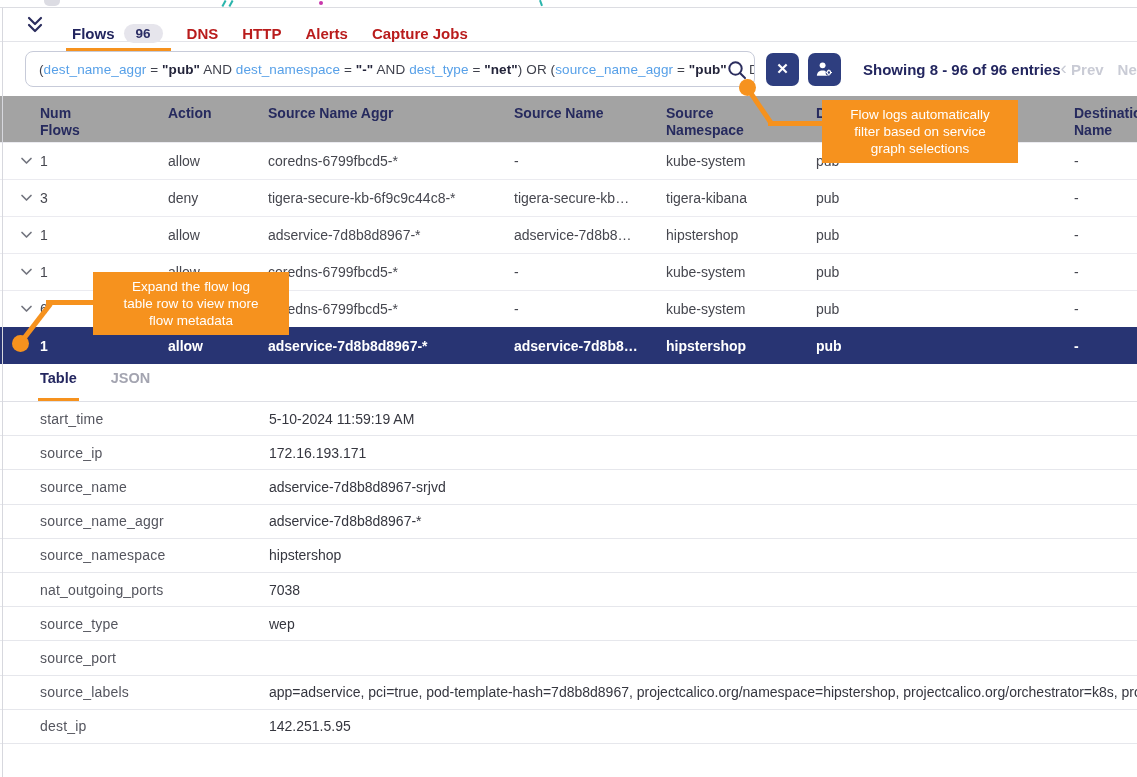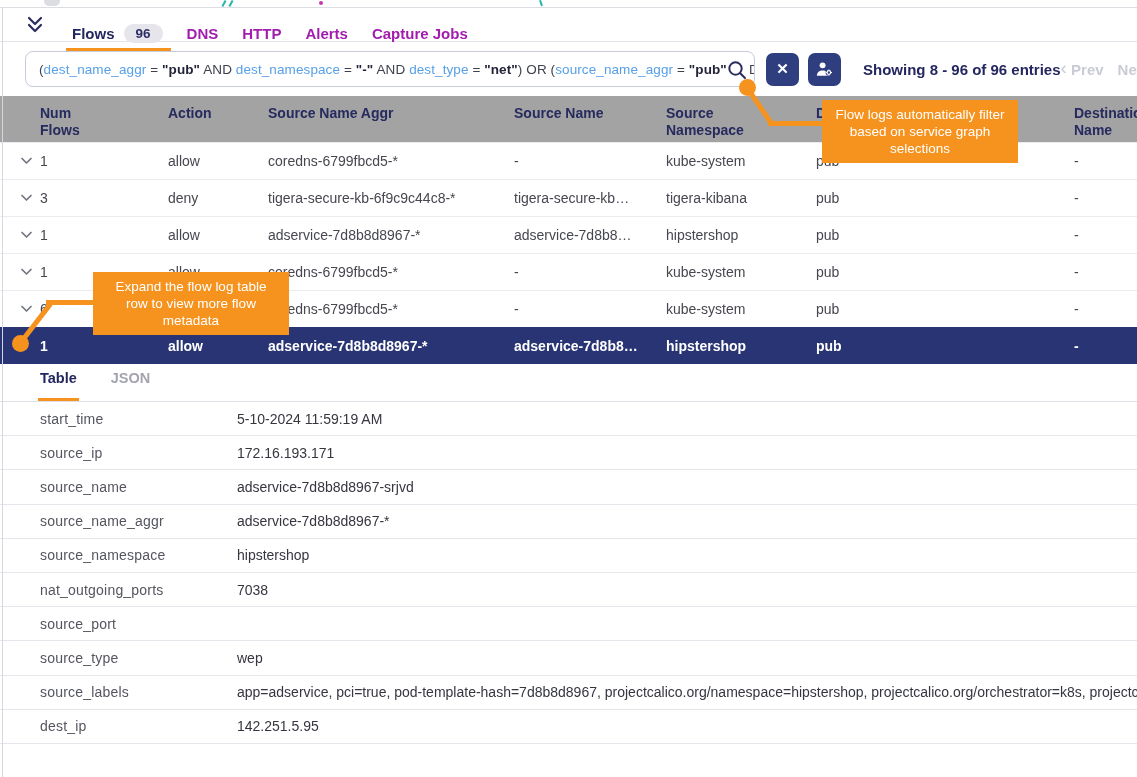--- a/index.html
+++ b/index.html
@@ -13,21 +13,21 @@
   .edge-frag { position:absolute; }
   .frag-blob { left:44px; top:0; width:16px; height:6px; background:#dcdce3; border-radius:0 0 5px 5px; }
   .frag-teal1 { left:223px; top:0; width:2px; height:7px; background:#2ab5ac; transform:rotate(28deg); }
   .frag-teal2 { left:230px; top:0; width:2px; height:7px; background:#2ab5ac; transform:rotate(28deg); }
   .frag-dot  { left:319px; top:1px; width:4px; height:4px; border-radius:50%; background:#c837ab; }
   .frag-teal3 { left:540px; top:0; width:2px; height:6px; background:#2ab5ac; transform:rotate(-20deg); }
 
   
   .tabbar { height:34px; display:flex; align-items:center; padding-left:22px; border-bottom:1px solid #e3e4e9; background:#fff; }
   .collapse-btn { width:26px; height:26px; display:flex; align-items:center; justify-content:center; margin-right:14px; cursor:pointer; }
-  .tab { display:flex; align-items:center; gap:9px; font-size:15px; font-weight:700; color:#a21caf;
+  .tab { display:flex; align-items:center; gap:9px; font-size:15px; font-weight:700; color:#b91c1c;
          padding:0 14px 0 10px; height:33px; position:relative; cursor:pointer; }
   .tab.tab-active { color:#23265f; }
   .tab.tab-active::after { content:""; position:absolute; left:4px; right:6px; bottom:-1px; height:3px; background:#F6921E; }
   .tab-badge { background:#e6e5ec; color:#2b2d64; font-size:13.5px; font-weight:700; border-radius:11px; padding:2px 12px; }
   .tab-badge:empty { display:none; }
 
   
   .filter-row { height:54px; display:flex; align-items:center; padding:0 10px 0 25px; background:#fff; }
   .filter-input { position:relative; width:730px; height:36px; border:1.5px solid #c7cbd9; border-radius:8px;
                   background:#fff; display:flex; align-items:center; overflow:hidden; flex:none; }
@@ -58,27 +58,27 @@
   .expander { width:14px; height:14px; display:flex; align-items:center; }
   .row-selected { background:#283473; color:#fff; font-weight:700; border-top:1px solid #283473; }
   .row-selected .expander { visibility:hidden; }
 
   
   .detail-tabs { height:38px; display:flex; align-items:flex-end; padding-left:38px; gap:30px; border-bottom:1px solid #dfe0e6; background:#fff; }
   .dtab { font-size:14.5px; font-weight:700; color:#a3a4b0; padding:0 2px 15px 2px; position:relative; cursor:pointer; }
   .dtab.tab-active { color:#23265f; }
   .dtab.tab-active::after { content:""; position:absolute; left:0; right:0; bottom:0; height:3px; background:#F6921E; }
   .detail-row { height:34.2px; display:grid; grid-template-columns:197px 1fr; align-items:center;
-                padding-left:40px; border-bottom:1px solid #e6e7ec; font-size:14px; }
+                padding-left:40px; border-bottom:1px solid #e6e7ec; font-size:14px;gap:32px; }
   .d-key { color:#54555e; letter-spacing:.2px; }
   .d-val { color:#35363f; white-space:nowrap; overflow:hidden; }
 
   
   .tip-box { position:absolute; background:#F6921E; color:#fff; font-size:13.5px; line-height:17px;
-             text-align:center; padding:6px 10px; z-index:56; width:196px; }
+             text-align:center; padding:6px 26px; z-index:56; width:196px; }
   .tip-filter { left:822px; top:100px; }
   .tip-expand { left:93px; top:272px; }
   .tip-dot { position:absolute; width:17px; height:17px; border-radius:50%; background:#F6921E; z-index:60; }
   .dot-filter { left:739px; top:79px; }
   .dot-expand { left:12px; top:335px; }
   .tip-line { position:absolute; background:#F6921E; height:5px; z-index:55; }
   .diag { transform-origin:left center; }
   .line-f1 { left:747px; top:85px; width:45px; transform:rotate(55.9deg); }
   .line-f2 { left:768px; top:121px; width:56px; }
   .line-e1 { left:20px; top:341px; width:50px; transform:rotate(-52.4deg); }
@@ -324,27 +324,27 @@
       <span class="d-key">source_namespace</span>
       <span class="d-val">hipstershop</span>
     </div>
 
     <div class="detail-row">
       <span class="d-key">nat_outgoing_ports</span>
       <span class="d-val">7038</span>
     </div>
 
     <div class="detail-row">
+      <span class="d-key">source_type</span>
+      <span class="d-val">wep</span>
+    </div>
+
+    <div class="detail-row">
       <span class="d-key">source_port</span>
       <span class="d-val"></span>
-    </div>
-
-    <div class="detail-row">
-      <span class="d-key">source_type</span>
-      <span class="d-val">wep</span>
     </div>
 
     <div class="detail-row">
       <span class="d-key">source_labels</span>
       <span class="d-val">app=adservice, pci=true, pod-template-hash=7d8b8d8967, projectcalico.org/namespace=hipstershop, projectcalico.org/orchestrator=k8s, projectcalico</span>
     </div>
 
     <div class="detail-row">
       <span class="d-key">dest_ip</span>
       <span class="d-val">142.251.5.95</span>

